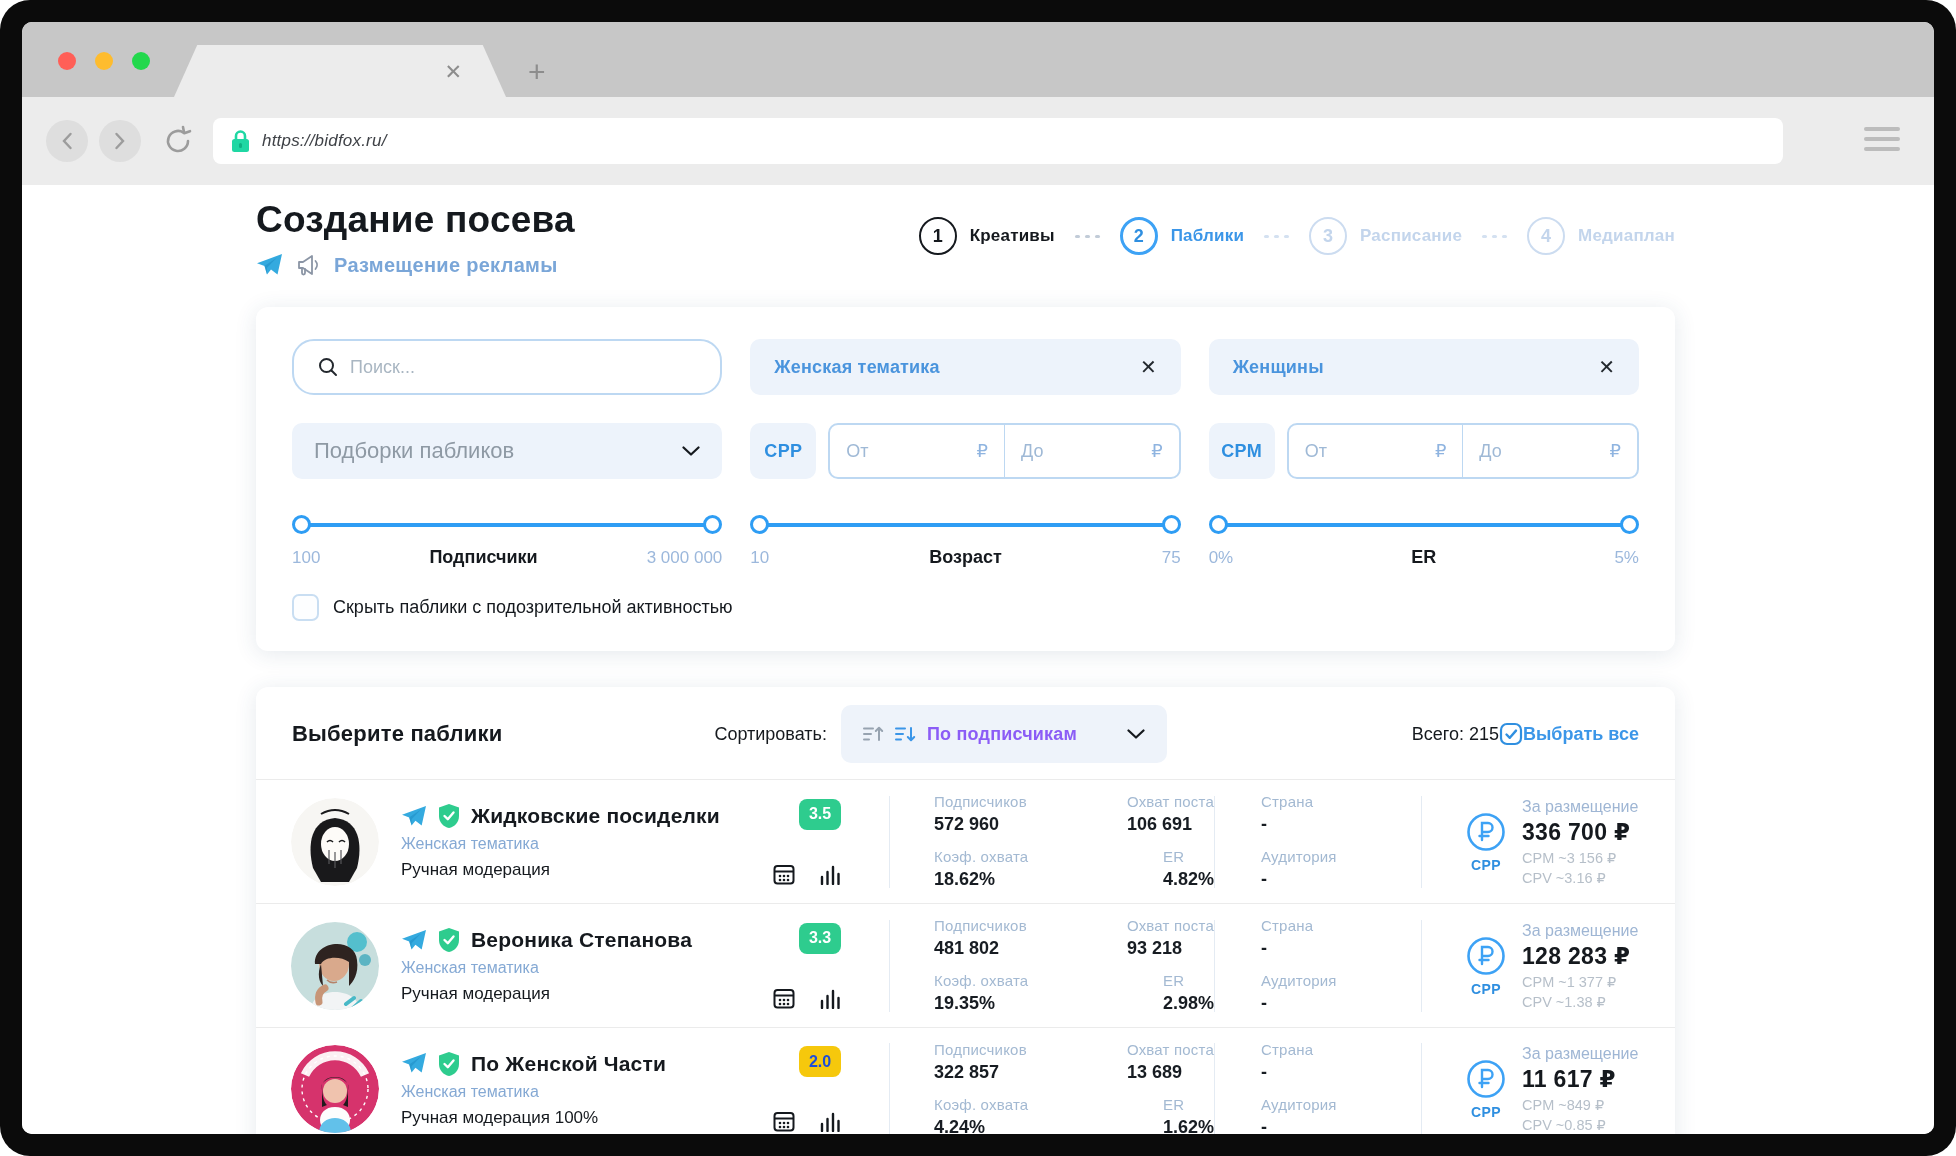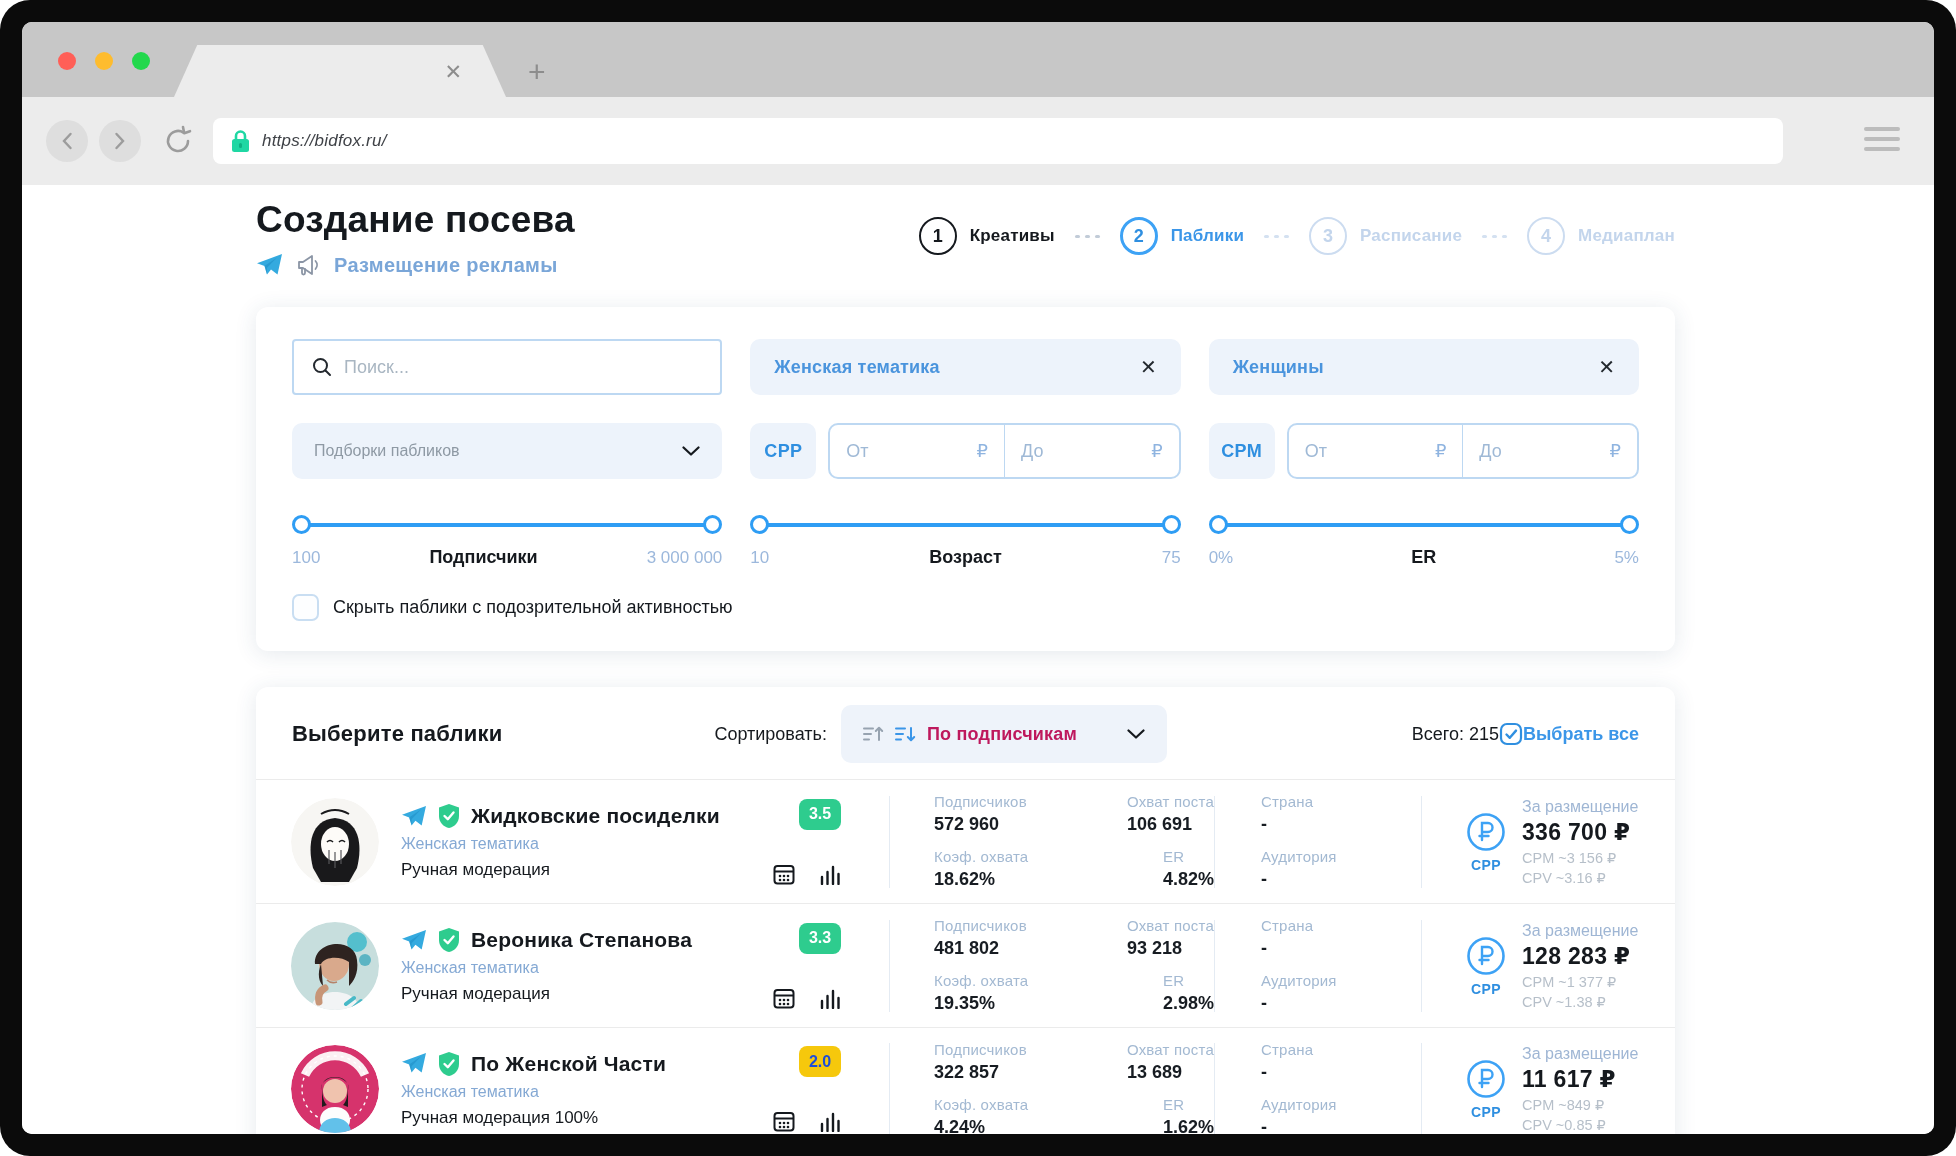--- a/index.html
+++ b/index.html
@@ -51,30 +51,30 @@
   .step-dots { display:flex; gap:5px; margin:0 20px; }
   .step-dots i { width:5px; height:3px; border-radius:2px; background:#c2ccd8; }
   .step-dots.faint i { background:#d4e1f1; }
 
   
   .card { background:#fff; border-radius:12px; box-shadow:0 3px 22px rgba(40,70,110,.12); }
   .filter-card { margin-top:30px; padding:32px 36px 30px; }
   .f-grid { display:grid; grid-template-columns:1fr 1fr 1fr; column-gap:28px; }
   .f-row2 { margin-top:28px; }
 
-  .search-box { height:56px; border:2px solid #bdd8f2; border-radius:4px; display:flex; align-items:center; padding:0 18px; background:#fff; }
+  .search-box { height:56px; border:2px solid #bdd8f2; border-radius:22px; display:flex; align-items:center; padding:0 24px; background:#fff; }
   .search-box input { border:none; outline:none; flex:1; margin-left:12px; font-size:18px; color:#3a4149; font-family:inherit; background:transparent; }
   .search-box input::placeholder { color:#a9b6c2; }
 
   .chip { height:56px; background:#edf3fb; border-radius:10px; display:flex; align-items:center; justify-content:space-between; padding:0 24px; }
   .chip-label { font-size:18px; color:#4a94dd; font-weight:bold; letter-spacing:.2px; }
   .chip-close { font-size:20px; color:#23282e; cursor:default; }
 
   .select { height:56px; background:#edf3fb; border-radius:10px; display:flex; align-items:center; justify-content:space-between; padding:0 22px; }
-  .select-label { font-size:16px; color:#8e99a4; }
+  .select-label { font-size:22px; color:#8e99a4; }
 
   .range-wrap { display:flex; align-items:center; gap:12px; }
   .metric-tag { width:66px; height:56px; flex:0 0 auto; background:#edf3fb; border-radius:10px; display:flex; align-items:center; justify-content:center;
                 font-size:18px; font-weight:bold; color:#2f8fe0; letter-spacing:.3px; }
   .minmax { flex:1; height:56px; border:2px solid #bdd8f2; border-radius:10px; display:flex; overflow:hidden; background:#fff; }
   .minmax .half { flex:1; display:flex; align-items:center; padding:0 16px; }
   .minmax .half + .half { border-left:1.5px solid #bdd8f2; }
   .minmax input { border:none; outline:none; width:100%; font-size:18px; color:#3a4149; font-family:inherit; background:transparent; }
   .minmax input::placeholder { color:#9fb9d6; }
   .cur { font-size:18px; color:#8fb4e0; margin-left:6px; }
@@ -92,21 +92,21 @@
   .check-item { display:flex; align-items:center; gap:14px; }
   .checkbox { width:27px; height:27px; border:2px solid #c9def2; border-radius:7px; background:#fdfeff; }
   .check-label { font-size:18px; color:#15191e; }
 
   
   .publics-card { margin-top:36px; border-radius:12px 12px 0 0; padding-top:18px; }
   .p-header { display:flex; align-items:center; padding:0 36px 16px; }
   .p-title { font-size:22px; font-weight:bold; color:#15191e; letter-spacing:.2px; }
   .sort-label { margin-left:212px; font-size:18px; color:#15191e; }
   .sort-pill { margin-left:14px; width:326px; height:58px; background:#eef3fa; border-radius:10px; display:flex; align-items:center; padding:0 22px; gap:11px; }
-  .sort-value { font-size:18px; font-weight:bold; color:#be185d; letter-spacing:.2px; }
+  .sort-value { font-size:18px; font-weight:bold; color:#8b5cf6; letter-spacing:.2px; }
   .sort-pill .chev { margin-left:auto; }
   .p-right { margin-left:auto; display:flex; align-items:center; }
   .total-text { font-size:18px; color:#15191e; }
   .select-all { font-size:18px; font-weight:bold; color:#3b96e8; }
 
   .pub-row { display:flex; align-items:center; height:124px; border-top:1px solid #ebebeb; }
   .pub-row.last { border-bottom:1px solid #ebebeb; }
   .pub-avatar { flex:0 0 auto; width:88px; height:88px; margin-left:35px; border-radius:50%; overflow:hidden; }
   .pub-info { margin-left:22px; width:340px; }
   .name-row { display:flex; align-items:center; gap:10px; }

